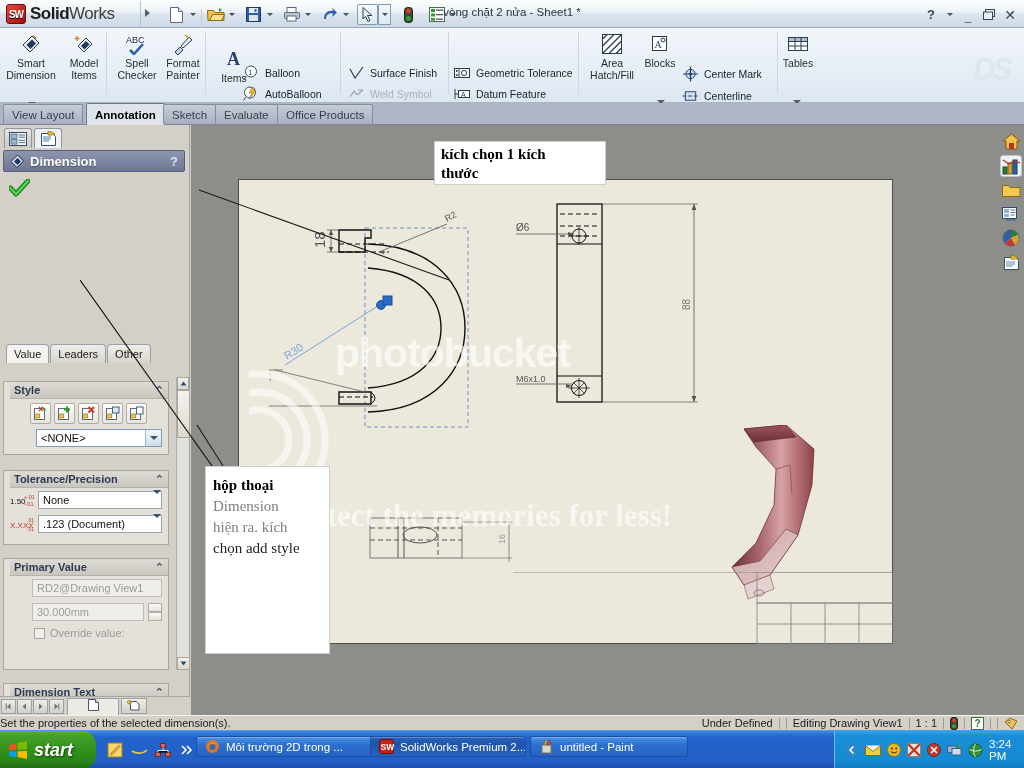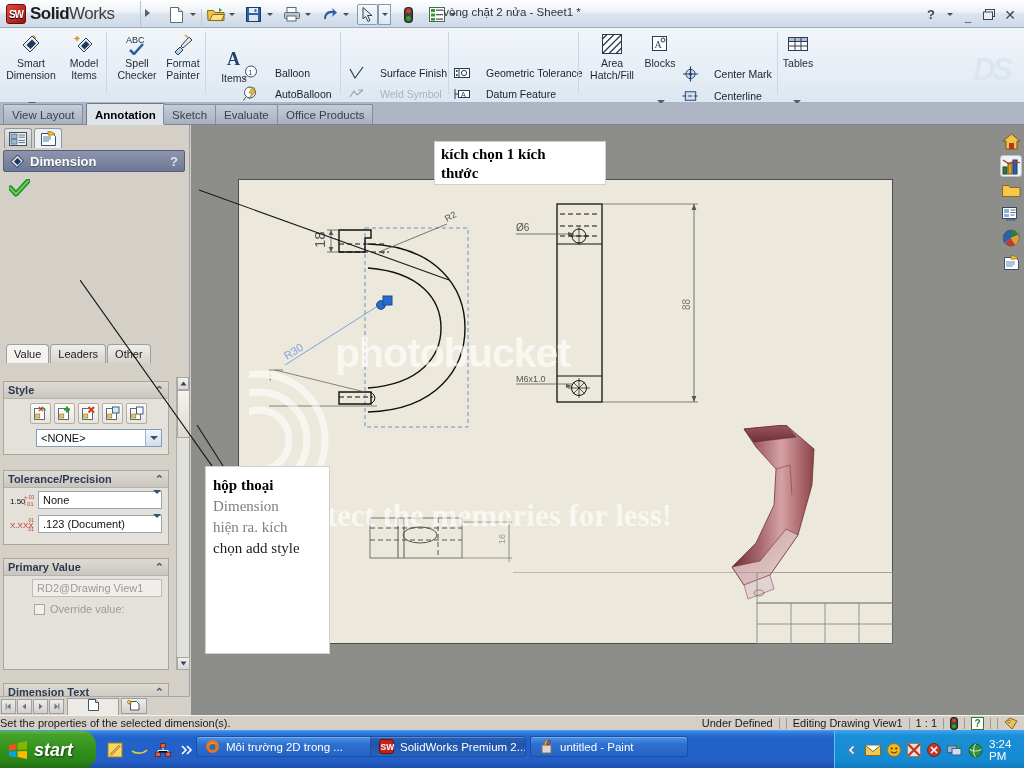--- a/index.html
+++ b/index.html
@@ -50,21 +50,21 @@
   
   .ribbon {
     position:absolute; left:0; top:28px; width:1024px; height:75px;
     background:linear-gradient(to bottom,#f2f6fa 0%,#e7eef6 55%,#dde7f1 100%);
     border-bottom:1px solid #a7b5c4;
   }
   .rb-sep { position:absolute; top:4px; width:1px; height:62px; background:#ccd6e1; }
   .big-btn { position:absolute; top:3px; width:54px; text-align:center; color:#1e2832;
     font-size:10.5px; line-height:12px; }
   .big-ico { height:26px; display:flex;align-items:center;justify-content:center; }
-  .rowitem { position:absolute; display:flex; align-items:center; gap:15px;
+  .rowitem { position:absolute; display:flex; align-items:center; gap:5px;
     font-size:10.5px; color:#16202c; height:19px; }
   .rowitem.dim { color:#a9b2bc; }
   .mini-ico { width:17px;height:17px; display:flex;align-items:center;justify-content:center; }
   .grp-caret { position:absolute; width:9px;height:6px; }
   .grp-caret i { display:block;width:0;height:0;border-top:4px solid #55606c;
     border-left:4px solid transparent;border-right:4px solid transparent;}
   .ds-wm { position:absolute; right:14px; top:24px; font-size:31px; font-weight:bold;
      color:#dde6ef; letter-spacing:-3px; font-style:italic; }
 
   
@@ -110,21 +110,21 @@
   .vtab { height:19px; padding:0 7px; font-size:11px; color:#1a1a1a;
      background:linear-gradient(#efeeea,#d8d4cc);
      border:1px solid #9aa0aa; border-bottom:none; border-radius:4px 4px 0 0;
      display:flex;align-items:center; }
   .vtab.active { background:#f4f3f0; }
 
   .sect { position:absolute; left:3px; width:166px;
      background:#e4e1da; border:1px solid #a9a69e; }
   .sect-h { height:17px; background:linear-gradient(#dedbd4,#c9c6bf);
      border-bottom:1px solid #b5b2aa; display:flex; align-items:center;
-     padding:0 4px; font-weight:bold; font-size:11px; color:#2b3a52; }
+     padding:0 4px; font-weight:bold; font-size:11px; color:#2b3a52;margin-left:6px; }
   .sect-h .chev { margin-left:auto; color:#4b5d79; font-size:11px; font-weight:bold;}
   .iconrow { display:flex; gap:3px; padding:4px 6px 2px 26px; }
   .ibtn { width:21px;height:21px;border:1px solid #b0ada6; border-radius:2px;
      background:linear-gradient(#fcfbf8,#e7e4dd);
      display:flex;align-items:center;justify-content:center; }
   .combo { height:18px; margin:3px 6px 5px 32px; background:#fff;
      border:1px solid #7f9db9; display:flex; align-items:center;
      font-size:11px; padding-left:4px; color:#111; }
   .combo .cb-arrow { margin-left:auto; width:16px; height:16px;
      background:linear-gradient(#f4f8fc,#cfdceb); border-left:1px solid #9fb4c9;
@@ -789,20 +789,27 @@
     </div>
 
     <div class="sect" style="top:433px;height:112px">
       <div class="sect-h">
         <span>Primary Value</span>
         <span class="chev">⌃</span>
       </div>
       <div class="fieldrow" style="padding-left:28px">
         <span class="fld dis">RD2@Drawing View1</span>
       </div>
+      <div class="fieldrow" style="padding-left:28px">
+        <span class="fld dis">30.000mm</span>
+        <span class="spin">
+            <div></div>
+            <div></div>
+          </span>
+      </div>
       <div class="chk">
         <span class="chkbox"></span>
         <span>Override value:</span>
       </div>
     </div>
 
     <div class="sect" style="top:558px;height:138px">
       <div class="sect-h">
         <span>Dimension Text</span>
         <span class="chev">⌃</span>

